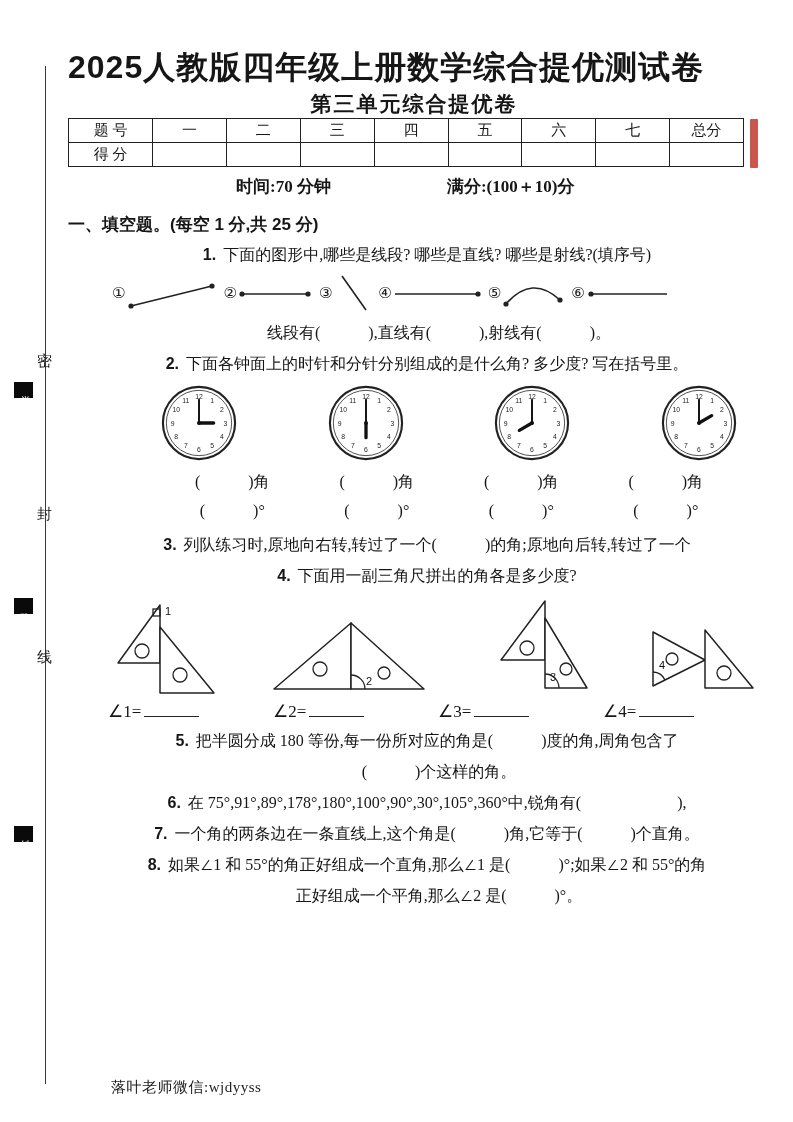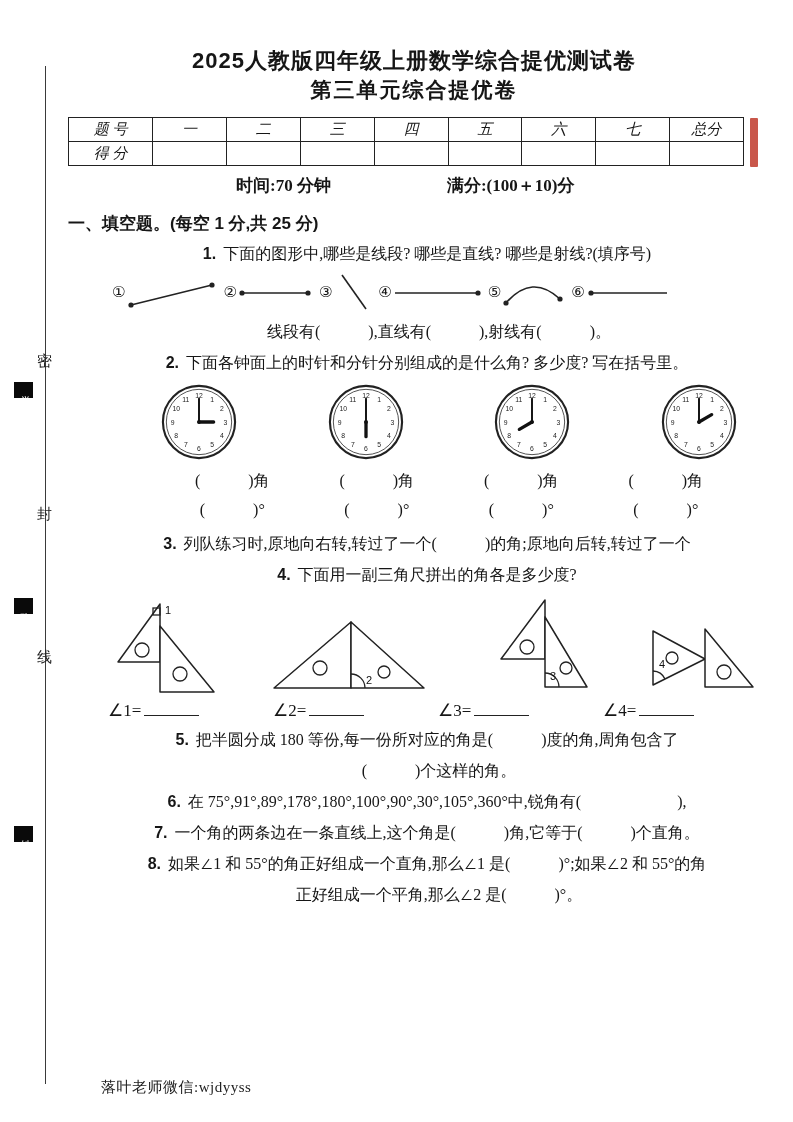--- a/index.html
+++ b/index.html
@@ -14,23 +14,23 @@
   .seal-char { position:absolute; left:37px; font-size:15px; color:#222; }
   .seal-char.c0 { top:352px; } .seal-char.c1 { top:505px; } .seal-char.c2 { top:648px; }
   .seal-box {
     position:absolute; left:14px; width:19px; background:#0a0a0a; color:#fff;
     writing-mode:vertical-rl; text-orientation:upright; font-size:11px; letter-spacing:3px;
     text-align:center; padding:5px 0; font-family:"Liberation Sans", sans-serif;
   }
   .seal-box.b0 { top:382px; } .seal-box.b1 { top:598px; } .seal-box.b2 { top:826px; }
   
   .content { position:absolute; left:68px; top:46px; width:692px; }
-  .title { font-family:"Liberation Sans", sans-serif; font-size:22px; font-weight:700; text-align:center; letter-spacing:1px; }
+  .title { font-family:"Liberation Sans", sans-serif; font-size:32px; font-weight:700; letter-spacing:1px; }
   .subtitle { font-size:21px; font-weight:700; text-align:center; letter-spacing:2px; }
-  .table-wrap { position:relative; margin-top:13px; padding-right:16px;font-style:italic; }
+  .table-wrap { position:relative; padding-right:16px; }
   table { width:100%; border-collapse:collapse; table-layout:fixed; }
   td { border:1.4px solid #222; height:24px; text-align:center; font-size:15px; }
   td.lab { width:84px; }
   .red-stamp { position:absolute; right:2px; top:1px; width:8px; height:49px; border-radius:1px; opacity:.85; }
   .meta-row { display:flex; margin-top:8px; font-size:17px; font-weight:700; }
   .meta-time { margin-left:168px; } .meta-score { margin-left:116px; }
   .section-heading { font-family:"Liberation Sans", sans-serif; font-size:17px; font-weight:700; margin-top:15px; }
   .q { margin-top:7px; font-size:16px; line-height:1.5; padding-left:26px;text-align:center; }
   .q b { font-family:"Liberation Sans", sans-serif; margin-right:7px; }
   .qcont { padding-left:50px; }
@@ -45,21 +45,21 @@
   .blank-row { display:flex; width:578px; margin-left:92px; font-size:16px; line-height:1.8; }
   .blank-row span { flex:1; text-align:center; }
   
   .tri-row { display:flex; align-items:flex-end; justify-content:space-between; width:650px; margin:8px 0 0 40px; }
   .ans-row { display:flex; width:660px; margin-left:40px; font-size:17px; margin-top:5px; }
   .ans-row .ans { flex:1; }
   .blankline { display:inline-block; width:55px; border-bottom:1.6px solid #222; height:5px; margin-left:3px; }
   .tp { fill:#fff; stroke:#222; stroke-width:1.5; stroke-linejoin:round; }
   .tn { fill:none; stroke:#222; stroke-width:1.3; }
   .tt { font-size:11px; fill:#111; font-family:"Liberation Sans", sans-serif; }
-  .footer { position:absolute; left:101px; bottom:25px; font-size:15px; letter-spacing:.5px; color:#222; }
+  .footer { position:absolute; left:111px; bottom:25px; font-size:15px; letter-spacing:.5px; color:#222; }
 </style>
 </head>
 <body>
 
 <div class="page">
 
   <div class="seal-line"></div>
   <span class="seal-char c0">密</span>
   <span class="seal-char c1">封</span>
   <span class="seal-char c2">线</span>

